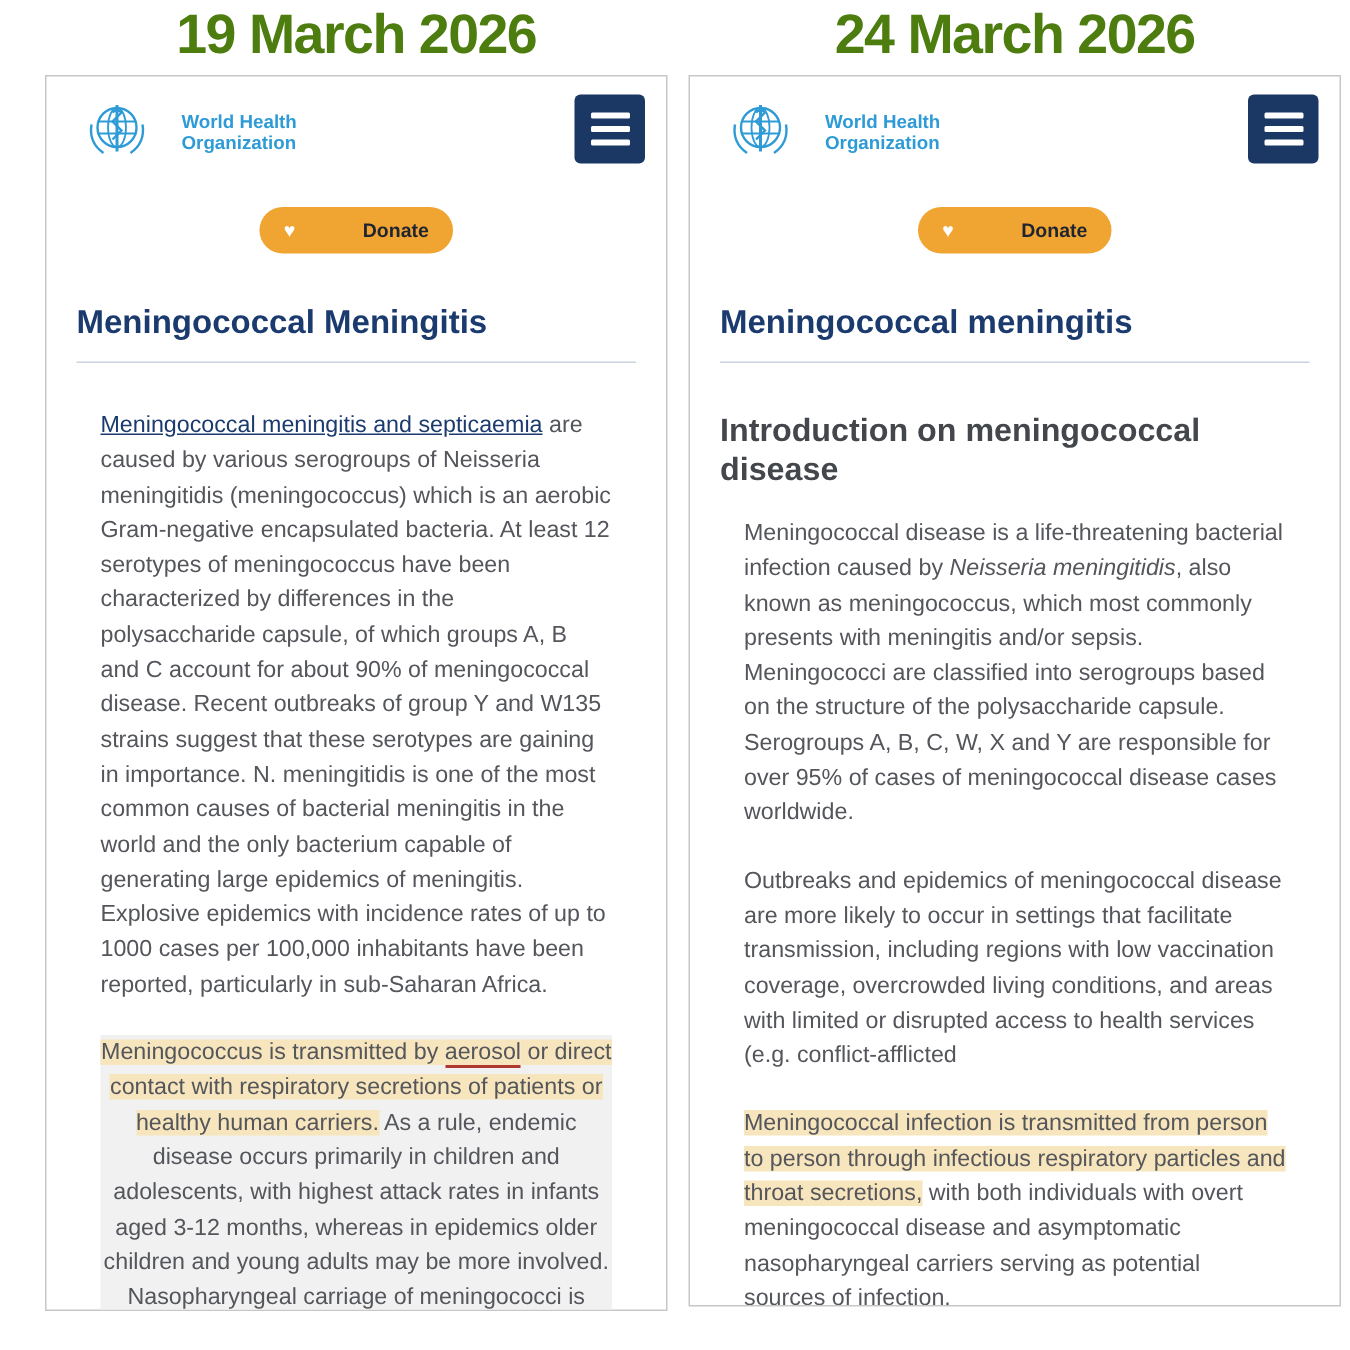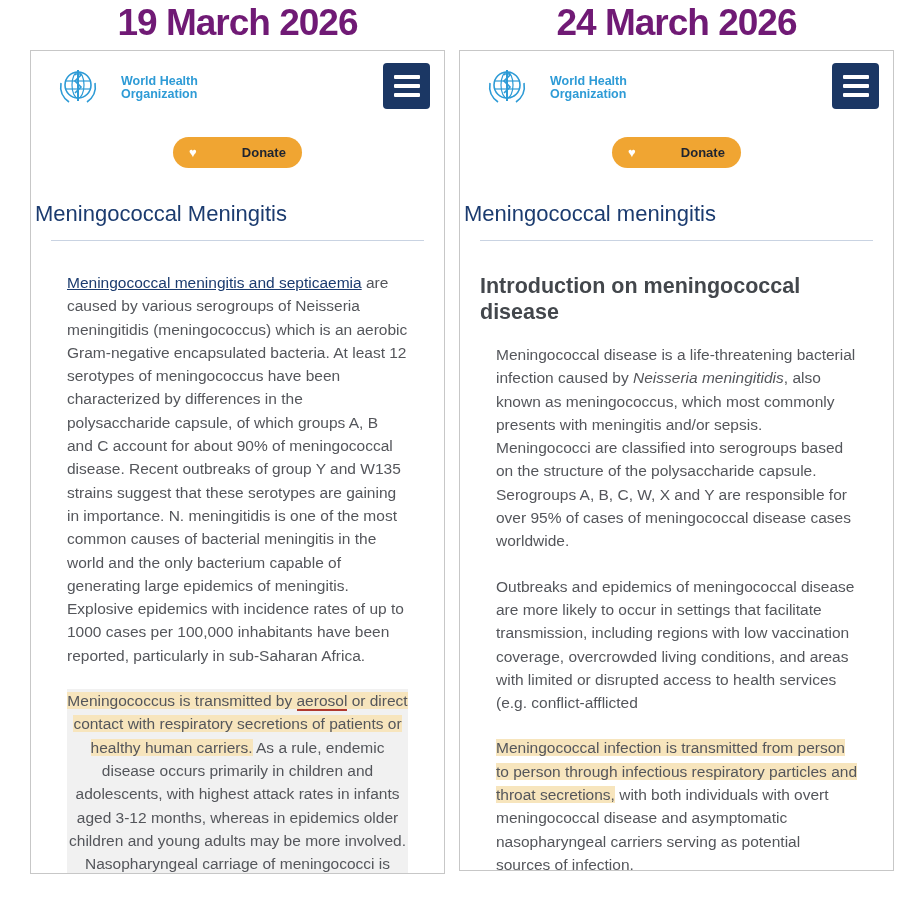--- a/index.html
+++ b/index.html
@@ -1,39 +1,39 @@
 <!DOCTYPE html>
 <html><head>
 <meta charset="utf-8">
 <style>
   html,body{margin:0;padding:0;background:#ffffff;}
   .page{position:relative;width:900px;height:900px;background:#ffffff;overflow:hidden;
         font-family:"Liberation Sans",sans-serif;}
   .col{position:absolute;top:0;}
   .col-left{left:30px;width:415px;}
   .col-right{left:459px;width:435px;}
-  .date-heading{font-size:37px;font-weight:800;color:#701a75;text-align:center;
+  .date-heading{font-size:37px;font-weight:800;color:#4d7c0f;text-align:center;
                 margin:2px 0 6px;letter-spacing:-1px;white-space:nowrap;}
   .card{background:#fff;border:1px solid #c7c7c7;overflow:hidden;box-sizing:border-box;}
   .card-left{height:824px;}
   .card-right{height:821px;}
   .card-header{display:flex;justify-content:space-between;align-items:flex-start;
                padding:12px 14px 0 24px;}
   .logo{display:flex;align-items:center;gap:20px;}
   .logo-text{color:#2E9BD6;font-weight:bold;font-size:12.5px;line-height:13.5px;}
   .menu-button{width:47px;height:46px;background:#1B3764;border:none;border-radius:4px;
                display:flex;flex-direction:column;justify-content:center;align-items:center;
                gap:5px;cursor:pointer;padding:0;}
   .menu-bar{width:26px;height:4px;background:#fff;border-radius:1px;}
   .donate-row{display:flex;justify-content:center;margin-top:24px;}
   .donate-button{background:#F0A532;border:none;border-radius:16px;height:31px;
                  padding:0 16px;display:flex;align-items:center;gap:9px;cursor:pointer;}
   .heart{color:#fff;font-size:13px;line-height:1;}
   .donate-label{font-weight:bold;font-size:13px;color:#1e2430;font-family:"Liberation Sans",sans-serif;margin-left:36px;}
-  .page-title{margin:33px 4px 0;font-size:22px;font-weight:normal;color:#1B3B6F;}
+  .page-title{margin:33px 20px 0;font-size:22px;font-weight:bold;color:#1B3B6F;}
   .title-rule{margin:13px 20px 0;border:none;border-top:1px solid #c9d3e2;height:0;}
   .content{padding:30px 20px 0;color:#54565b;font-size:15.5px;line-height:23.3px;}
   .section-heading{font-size:21.5px;font-weight:bold;color:#43474c;line-height:26px;
                    margin:2px 0 18px;}
   .section-heading:empty{display:none;margin:0;}
   .para{margin:0 16px 22px;}
   .para.selected{background:#f1f1f1;text-align:center;}
   .seg-link{color:#1B3B6F;text-decoration:underline;cursor:pointer;}
   .seg-highlight{background:#f7e5bd;}
   .seg-highlight-red-underline{background:#f7e5bd;border-bottom:2.5px solid #b0392f;}

